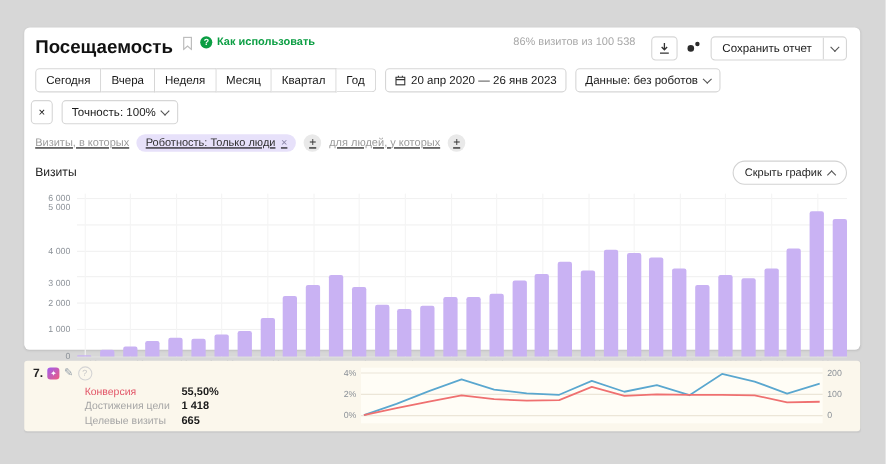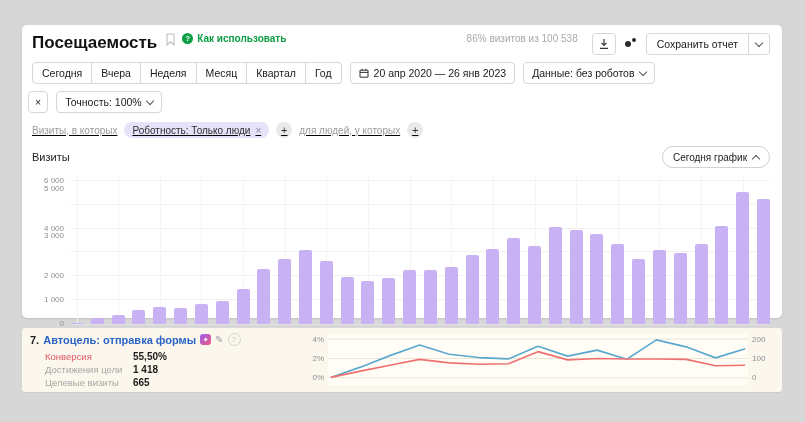--- a/index.html
+++ b/index.html
@@ -62,21 +62,21 @@
   .xlab{position:absolute;top:0;transform:translateX(-50%);font-size:8px;color:#8a9097;white-space:nowrap;}
 
   
   .goal-left{position:absolute;left:8px;top:5px;}
   .goal-title{display:flex;align-items:center;gap:4px;}
   .goal-idx{font-size:11px;font-weight:700;color:#222;}
   .goal-link{font-size:11px;font-weight:700;cursor:pointer;}
   .abadge{width:11px;height:11px;border-radius:3px;background:linear-gradient(135deg,#9d5df0,#ef5b7e);color:#fff;font-size:7px;display:inline-flex;align-items:center;justify-content:center;}
   .pencil{font-size:10px;color:#9aa4ad;cursor:pointer;line-height:1;}
   .goal-metrics{margin-top:4px;margin-left:15px;}
-  .gmrow{display:flex;align-items:flex-end;line-height:13px;}
+  .gmrow{display:flex;align-items:flex-end;line-height:13px;margin-left:32px;}
   .gmlabel{width:88px;font-size:9.5px;color:#a6a6a6;}
   .gmval{font-size:10px;font-weight:700;color:#1c1c1c;}
   .goal-chart{position:absolute;left:278px;top:6px;right:6px;bottom:7px;display:flex;align-items:stretch;}
   .tickcol{display:flex;flex-direction:column;justify-content:space-between;font-size:8px;color:#8a9097;padding:1px 0 3px;}
   .tickcol.left{width:24px;text-align:right;padding-right:4px;}
   .tickcol.right{width:24px;text-align:left;padding-left:4px;}
   .sparkbox{flex:1;height:100%;}
   svg{display:block;}
 </style>
 </head>
@@ -157,31 +157,31 @@
         <span class="x">×</span>
       </span>
       <span class="plus-btn">+</span>
       <span class="seg-text">для людей, у которых</span>
       <span class="plus-btn">+</span>
     </div>
 
     <div class="mrow">
       <span class="mlabel">Визиты</span>
       <span class="pill">
-        <span>Сегодня график</span>
+        <span>Скрыть график</span>
           <i class="chev up"></i>
       </span>
     </div>
 
     <div class="chart-wrap">
       <div class="yaxis">
           <div class="ylab" style="bottom: -4px;">0</div>
           <div class="ylab" style="bottom: 19.871px;">1 000</div>
           <div class="ylab" style="bottom: 43.7419px;">2 000</div>
-          <div class="ylab" style="bottom: 84px;">3 000</div>
+          <div class="ylab" style="bottom: 62px;">3 000</div>
           <div class="ylab" style="bottom: 91.4839px;">4 000</div>
           <div class="ylab" style="bottom: 131px;">5 000</div>
           <div class="ylab" style="bottom: 139px;">6 000</div>
         </div>
       <div class="plot">
           <div class="hgrid" style="bottom: 23.871px;"></div>
           <div class="hgrid" style="bottom: 47.7419px;"></div>
           <div class="hgrid" style="bottom: 71.6129px;"></div>
           <div class="hgrid" style="bottom: 95.4839px;"></div>
           <div class="hgrid" style="bottom: 119.355px;"></div>
@@ -258,21 +258,20 @@
         <span class="xlab" style="left: 631.045px;">Окт 22</span>
         <span class="xlab" style="left: 672.682px;">Дек 22</span>
       </div>
 
   </div>
 
   <div class="goal-card">
     <div class="goal-left">
       <div class="goal-title">
         <span class="goal-idx">7.</span>
-        <span class="goal-link" style="color:#2a64c8;">Автоцель: отправка формы</span>
         <span class="abadge">✦</span>
         <span class="pencil">✎</span>
         <span class="qfaint" style="width:11px;height:11px;">?</span>
       </div>
       <div class="goal-metrics">
           <div class="gmrow">
             <span class="gmlabel" style="color: rgb(226, 86, 104);">Конверсия</span>
             <span class="gmval">55,50%</span>
           </div>
           <div class="gmrow">

